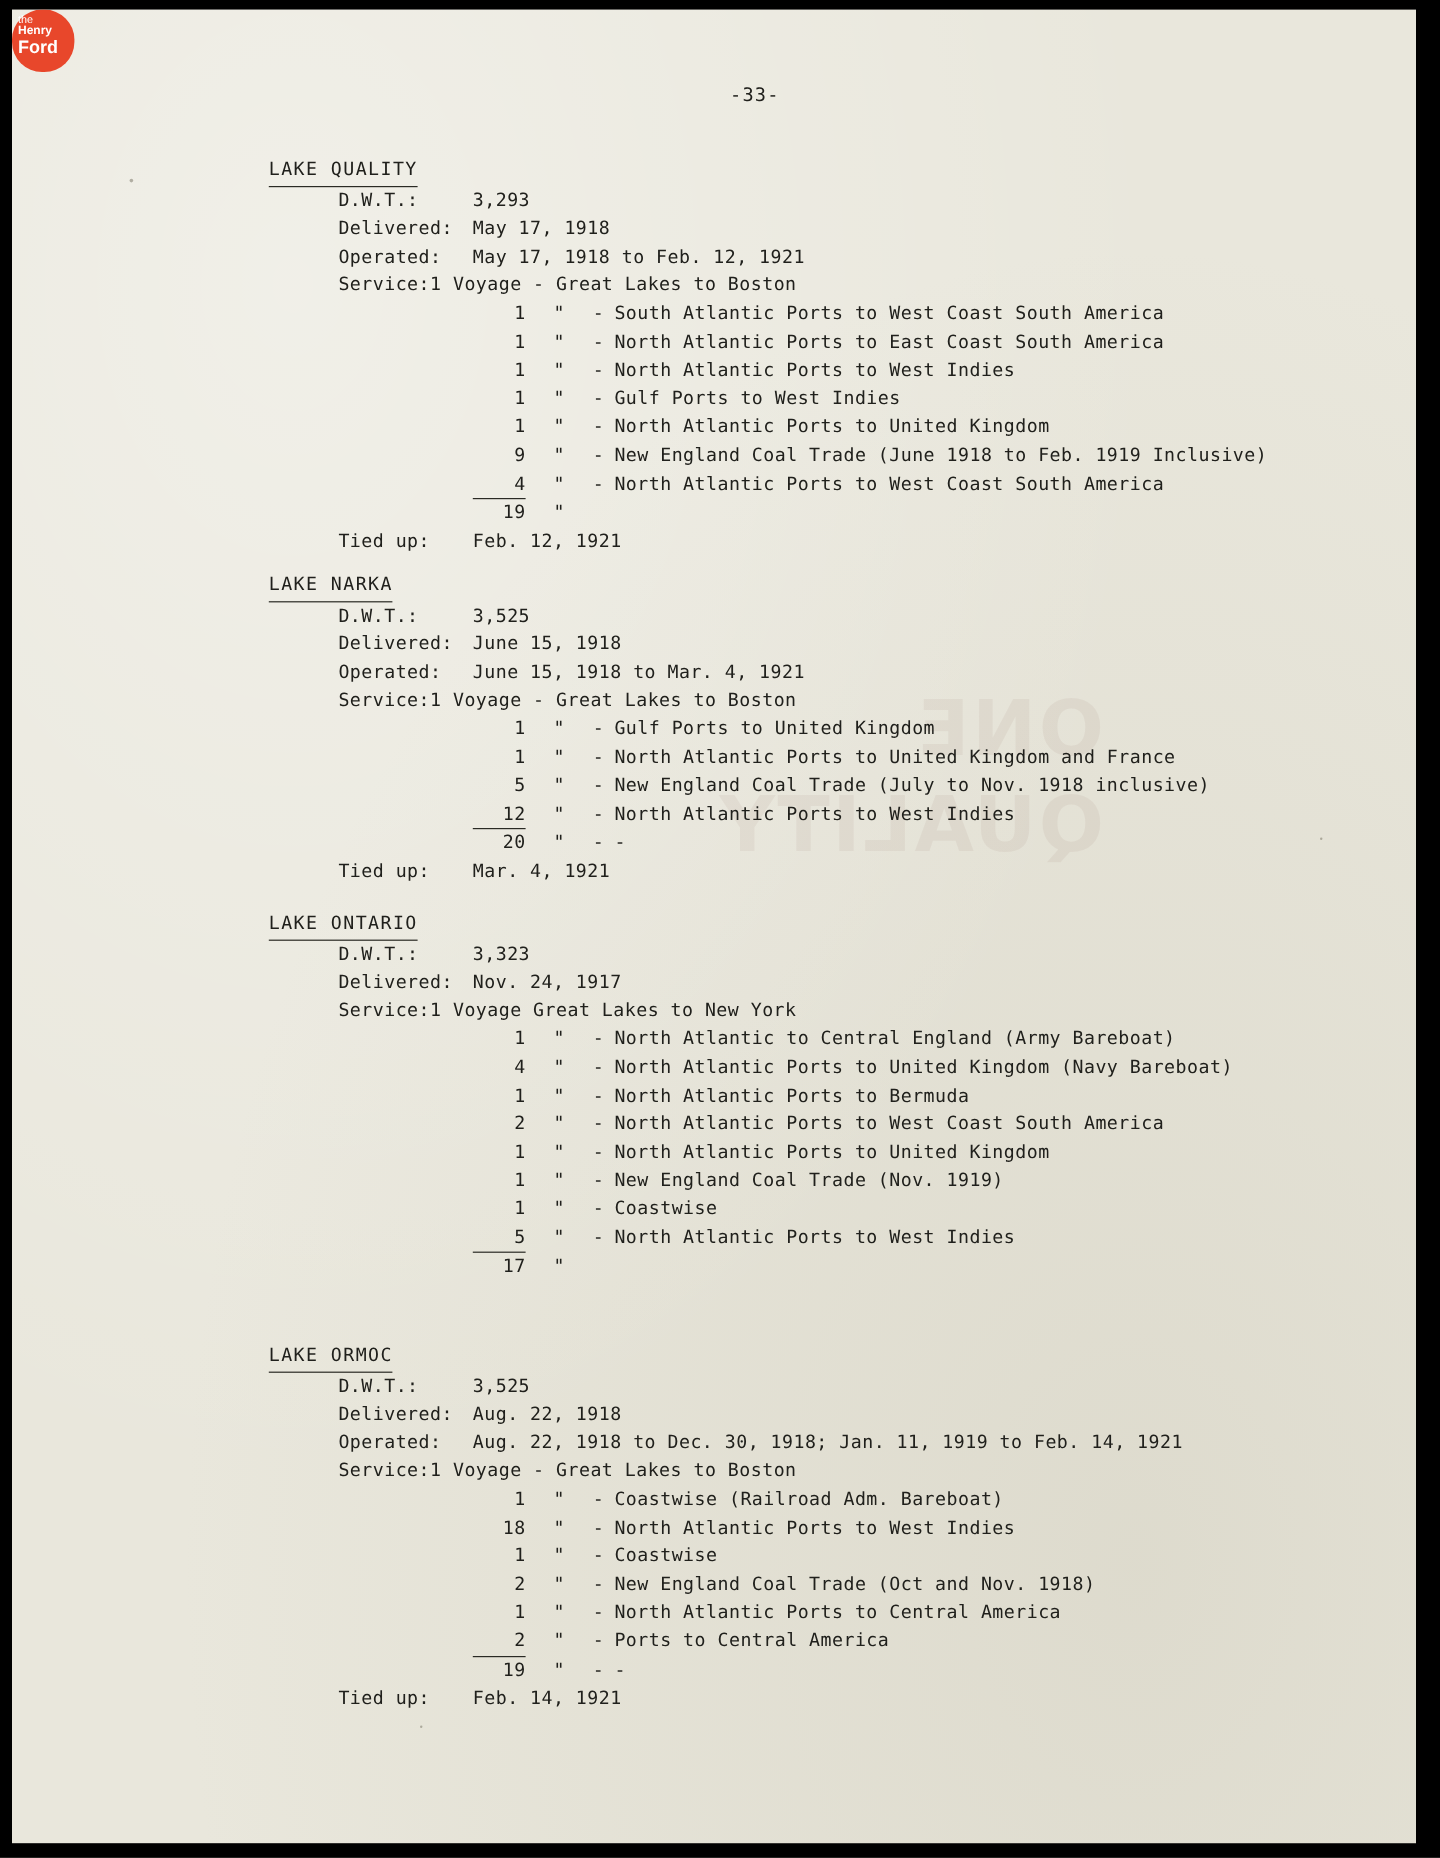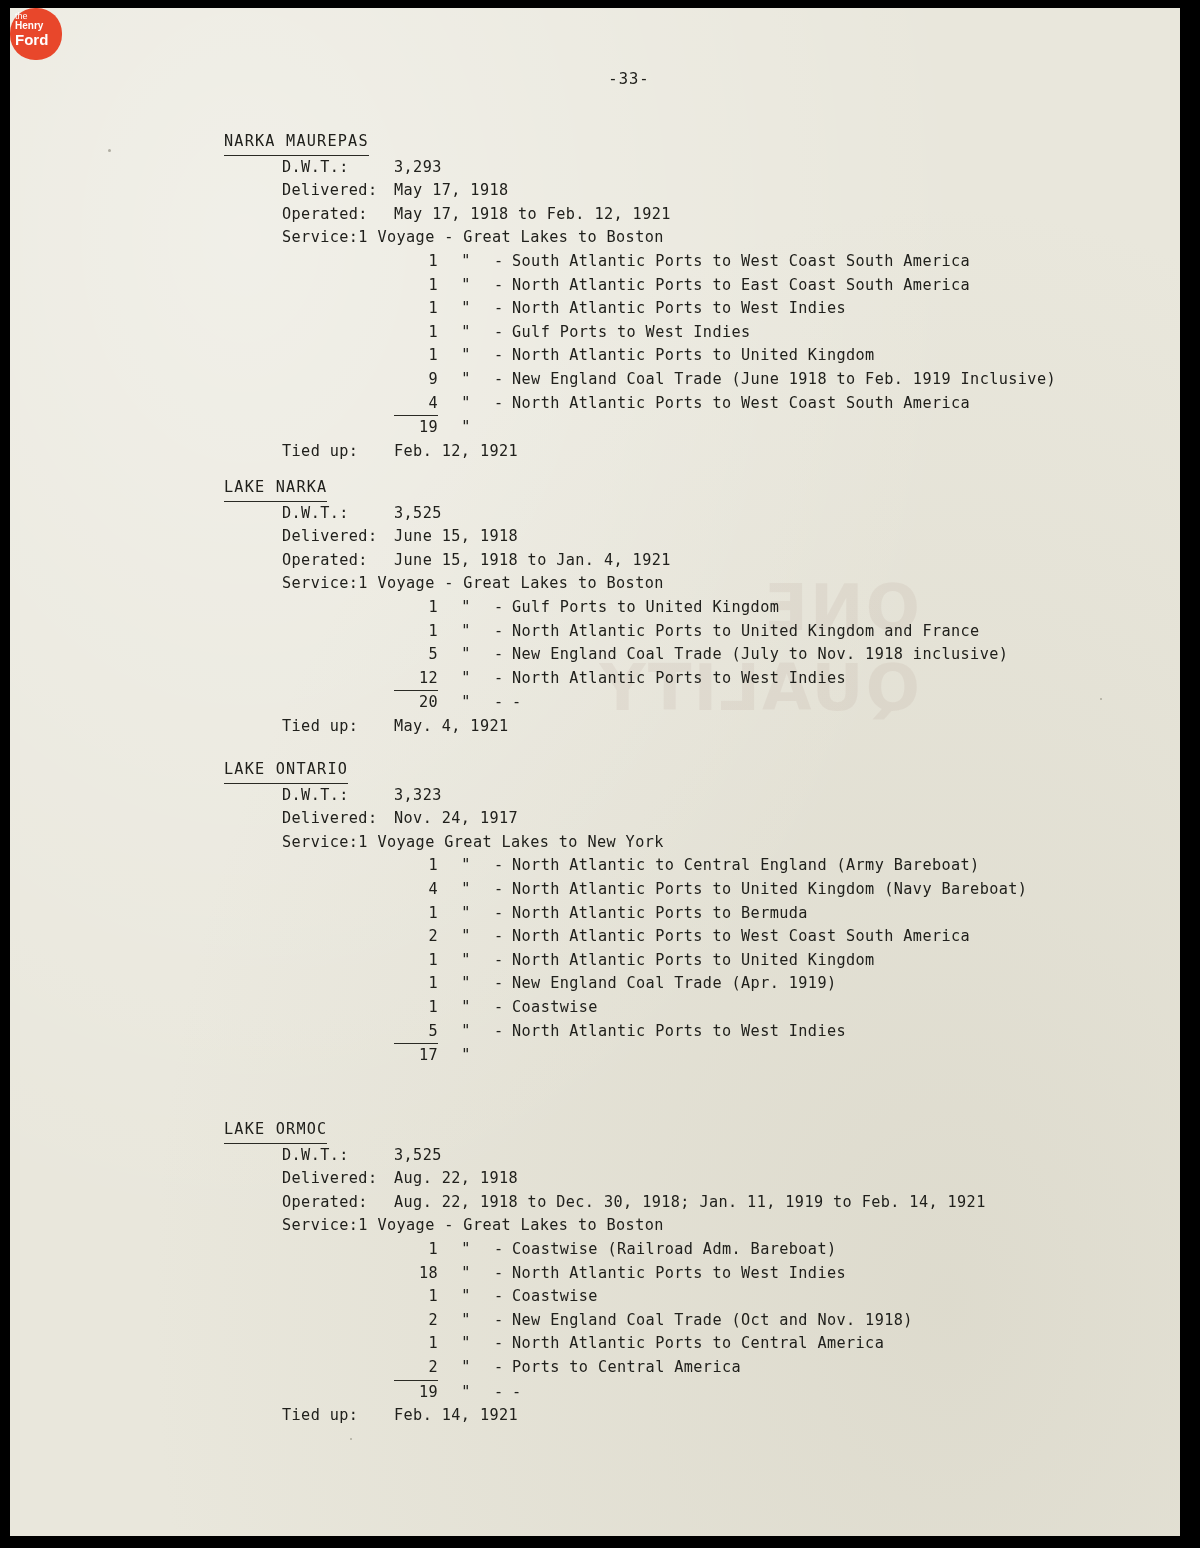--- a/index.html
+++ b/index.html
@@ -137,64 +137,64 @@
 <div id="page">
 
   <div id="ghost">
     <span>ONE QUALITY</span>
   </div>
 
   <div class="doc">
     <div class="page-num">-33-</div>
     <div id="ship-container">
         <div class="ship" style="top: 122px;">
-          <div><span class="ship-name">NARKA MAUREPAS</span></div>
+          <div><span class="ship-name">LAKE QUALITY</span></div>
           <div class="field"><span class="lbl">D.W.T.:</span><span>3,293</span></div>
           <div class="field"><span class="lbl">Delivered:</span><span>May 17, 1918</span></div>
           <div class="field"><span class="lbl">Operated:</span><span>May 17, 1918 to Feb. 12, 1921</span></div>
           <div class="svc-rows">
             <div class="svc-row"><span class="lbl">Service:</span><span>1</span><span> Voyage </span><span>- </span><span>Great Lakes to Boston</span></div>
             <div class="svc-row"><span class="count">1</span><span class="ditto">"</span><span class="dash">-</span><span>South Atlantic Ports to West Coast South America</span></div>
             <div class="svc-row"><span class="count">1</span><span class="ditto">"</span><span class="dash">-</span><span>North Atlantic Ports to East Coast South America</span></div>
             <div class="svc-row"><span class="count">1</span><span class="ditto">"</span><span class="dash">-</span><span>North Atlantic Ports to West Indies</span></div>
             <div class="svc-row"><span class="count">1</span><span class="ditto">"</span><span class="dash">-</span><span>Gulf Ports to West Indies</span></div>
             <div class="svc-row"><span class="count">1</span><span class="ditto">"</span><span class="dash">-</span><span>North Atlantic Ports to United Kingdom</span></div>
             <div class="svc-row"><span class="count">9</span><span class="ditto">"</span><span class="dash">-</span><span>New England Coal Trade (June 1918 to Feb. 1919 Inclusive)</span></div>
             <div class="svc-row"><span class="count">4</span><span class="ditto">"</span><span class="dash">-</span><span>North Atlantic Ports to West Coast South America</span></div>
             <div class="svc-row svc-total"><span class="count">19</span><span class="ditto">"</span><span class="dash"></span><span></span></div>
           </div>
           <div class="field"><span class="lbl">Tied up:</span><span>Feb. 12, 1921</span></div>
         </div>
         <div class="ship" style="top: 468px;">
           <div><span class="ship-name">LAKE NARKA</span></div>
           <div class="field"><span class="lbl">D.W.T.:</span><span>3,525</span></div>
           <div class="field"><span class="lbl">Delivered:</span><span>June 15, 1918</span></div>
-          <div class="field"><span class="lbl">Operated:</span><span>June 15, 1918 to Jan. 4, 1921</span></div>
+          <div class="field"><span class="lbl">Operated:</span><span>June 15, 1918 to Mar. 4, 1921</span></div>
           <div class="svc-rows">
             <div class="svc-row"><span class="lbl">Service:</span><span>1</span><span> Voyage </span><span>- </span><span>Great Lakes to Boston</span></div>
             <div class="svc-row"><span class="count">1</span><span class="ditto">"</span><span class="dash">-</span><span>Gulf Ports to United Kingdom</span></div>
             <div class="svc-row"><span class="count">1</span><span class="ditto">"</span><span class="dash">-</span><span>North Atlantic Ports to United Kingdom and France</span></div>
             <div class="svc-row"><span class="count">5</span><span class="ditto">"</span><span class="dash">-</span><span>New England Coal Trade (July to Nov. 1918 inclusive)</span></div>
             <div class="svc-row"><span class="count">12</span><span class="ditto">"</span><span class="dash">-</span><span>North Atlantic Ports to West Indies</span></div>
             <div class="svc-row svc-total"><span class="count">20</span><span class="ditto">"</span><span class="dash">-</span><span>-</span></div>
           </div>
-          <div class="field"><span class="lbl">Tied up:</span><span>May. 4, 1921</span></div>
+          <div class="field"><span class="lbl">Tied up:</span><span>Mar. 4, 1921</span></div>
         </div>
         <div class="ship" style="top: 750px;">
           <div><span class="ship-name">LAKE ONTARIO</span></div>
           <div class="field"><span class="lbl">D.W.T.:</span><span>3,323</span></div>
           <div class="field"><span class="lbl">Delivered:</span><span>Nov. 24, 1917</span></div>
           <div class="svc-rows">
             <div class="svc-row"><span class="lbl">Service:</span><span>1</span><span> Voyage </span><span></span><span>Great Lakes to New York</span></div>
             <div class="svc-row"><span class="count">1</span><span class="ditto">"</span><span class="dash">-</span><span>North Atlantic to Central England (Army Bareboat)</span></div>
             <div class="svc-row"><span class="count">4</span><span class="ditto">"</span><span class="dash">-</span><span>North Atlantic Ports to United Kingdom (Navy Bareboat)</span></div>
             <div class="svc-row"><span class="count">1</span><span class="ditto">"</span><span class="dash">-</span><span>North Atlantic Ports to Bermuda</span></div>
             <div class="svc-row"><span class="count">2</span><span class="ditto">"</span><span class="dash">-</span><span>North Atlantic Ports to West Coast South America</span></div>
             <div class="svc-row"><span class="count">1</span><span class="ditto">"</span><span class="dash">-</span><span>North Atlantic Ports to United Kingdom</span></div>
-            <div class="svc-row"><span class="count">1</span><span class="ditto">"</span><span class="dash">-</span><span>New England Coal Trade (Apr. 1919)</span></div>
+            <div class="svc-row"><span class="count">1</span><span class="ditto">"</span><span class="dash">-</span><span>New England Coal Trade (Nov. 1919)</span></div>
             <div class="svc-row"><span class="count">1</span><span class="ditto">"</span><span class="dash">-</span><span>Coastwise</span></div>
             <div class="svc-row"><span class="count">5</span><span class="ditto">"</span><span class="dash">-</span><span>North Atlantic Ports to West Indies</span></div>
             <div class="svc-row svc-total"><span class="count">17</span><span class="ditto">"</span><span class="dash"></span><span></span></div>
           </div>
         </div>
         <div class="ship" style="top: 1110px;">
           <div><span class="ship-name">LAKE ORMOC</span></div>
           <div class="field"><span class="lbl">D.W.T.:</span><span>3,525</span></div>
           <div class="field"><span class="lbl">Delivered:</span><span>Aug. 22, 1918</span></div>
           <div class="field"><span class="lbl">Operated:</span><span>Aug. 22, 1918 to Dec. 30, 1918; Jan. 11, 1919 to Feb. 14, 1921</span></div>

